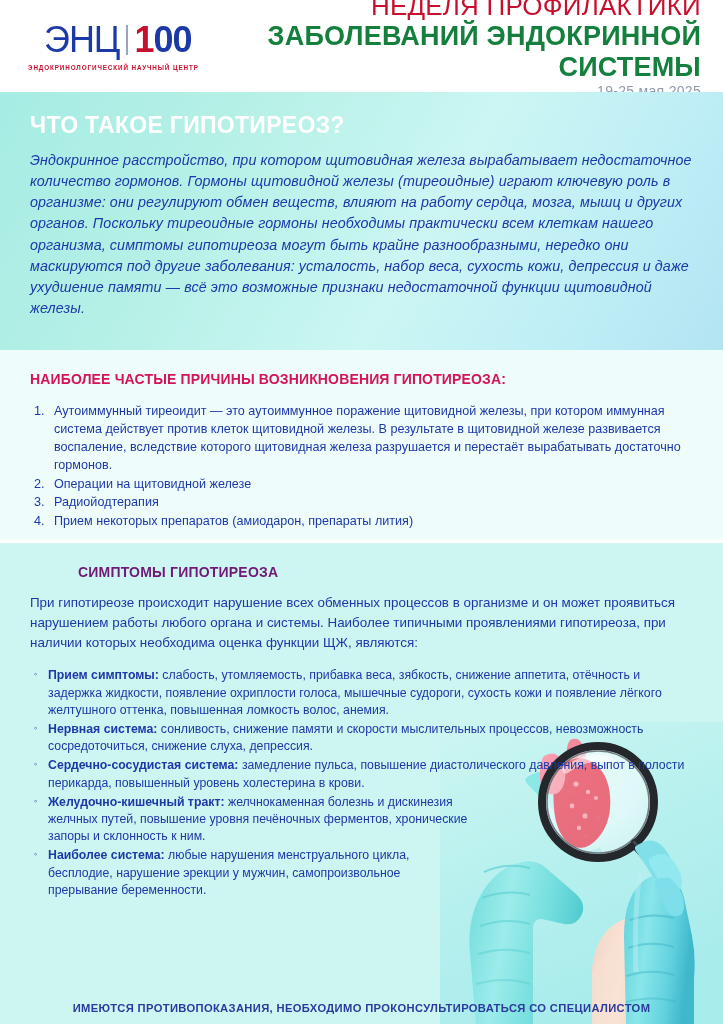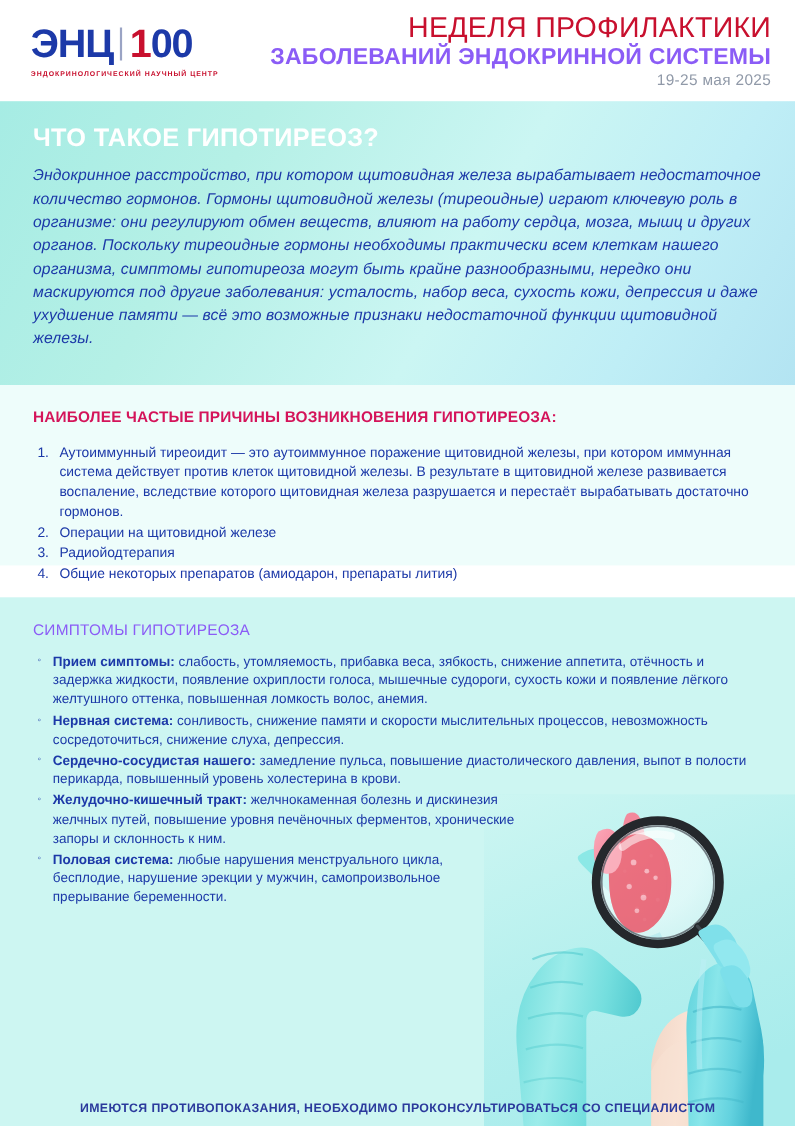--- a/index.html
+++ b/index.html
@@ -19,44 +19,45 @@
   
   .header {
     position:absolute; left:0; top:0; width:723px; height:92px;
     background:#ffffff;
     display:flex; align-items:center; justify-content:space-between;
     padding:0 22px 0 28px;
   }
   .logo { display:flex; flex-direction:column; align-items:flex-start; }
   .logo-row { display:flex; align-items:center; }
   .logo-enc {
-    font-size:36px; font-weight:bold; letter-spacing:-1px;
+    font-size:36px; font-weight:normal; letter-spacing:-1px;
     color:#1c39a8; line-height:1;
     font-family:"Liberation Sans", sans-serif;
+    margin-left:16px;
   }
   .logo-sep {
     width:2px; height:30px; background:#9aa3c4; margin:0 7px 0 6px;
   }
   .logo-100 {
     font-size:36px; font-weight:bold; letter-spacing:-1px;
     color:#c8102e; line-height:1;
   }
   .logo-100 .zero2 { color:#1c39a8; }
   .logo-sub {
     font-size:6.3px; letter-spacing:0.9px; color:#c8102e;
     margin-top:6px; font-weight:bold; white-space:nowrap;
   }
   .hdr-right { text-align:right; line-height:1.12; }
   .hdr-l1 {
     font-size:26px; font-weight:normal; color:#c8102e;
     letter-spacing:0.2px;
     text-align:right;
   }
   .hdr-l2 {
-    font-size:21px; font-weight:bold; color:#8b5cf6;
+    font-size:27px; font-weight:bold; color:#15803d;
     letter-spacing:0.2px;
   }
   .hdr-l3 {
     font-size:14px; color:#9099a8; margin-top:2px; letter-spacing:0.3px;
   }
 
   
   .intro {
     position:absolute; left:0; top:92px; width:723px; height:258px;
     background:linear-gradient(120deg,#a6ece4 0%,#b5f0e6 28%,#cbf6f3 58%,#bfeef6 80%,#b3e4f2 100%);
@@ -70,21 +71,21 @@
   .intro-body {
     color:#1c39a8;
     font-size:14.3px;
     font-style:italic;
     line-height:1.48;
     letter-spacing:0.1px;
   }
 
   
   .causes {
-    position:absolute; left:0; top:350px; width:723px; height:164px;
+    position:absolute; left:0; top:350px; width:723px; height:190px;
     background:#eefdfb;
     padding:21px 28px 0 30px;
   }
   .causes-title {
     color:#d4145a; font-size:14px; font-weight:bold;
     letter-spacing:0.15px; margin-bottom:16px;
   }
   .causes-list { list-style:none; }
   .causes-list li {
     display:flex;
@@ -99,23 +100,23 @@
   .causes-txt { flex:1; }
 
   
   .symptoms {
     position:absolute; left:0; top:543px; width:723px; height:481px;
     background:#cdf6f2;
     padding:21px 28px 0 30px;
     overflow:hidden;
   }
   .sym-title {
-    color:#8b5cf6; font-size:14px; font-weight:normal;
+    color:#701a75; font-size:14px; font-weight:bold;
     letter-spacing:0.2px; margin-bottom:13px;
-    position:relative; z-index:3;
+    position:relative; z-index:3;margin-left:48px;
   }
   .sym-intro {
     color:#1c39a8; font-size:13.4px; line-height:1.5;
     margin-bottom:14px; position:relative; z-index:3;
   }
   .sym-list { list-style:none; position:relative; z-index:3; }
   .sym-list li {
     display:flex; margin-bottom:2px;
     color:#1c39a8; font-size:12.3px; line-height:1.40;
   }
@@ -184,48 +185,49 @@
       <li>
         <span class="causes-num">2.</span>
         <span class="causes-txt">Операции на щитовидной железе</span>
       </li>
       <li>
         <span class="causes-num">3.</span>
         <span class="causes-txt">Радиойодтерапия</span>
       </li>
       <li>
         <span class="causes-num">4.</span>
-        <span class="causes-txt">Общие некоторых препаратов (амиодарон, препараты лития)</span>
+        <span class="causes-txt">Прием некоторых препаратов (амиодарон, препараты лития)</span>
       </li>
     </ol>
   </div>
 
   <div class="symptoms">
     <div class="sym-title">СИМПТОМЫ ГИПОТИРЕОЗА</div>
+    <div class="sym-intro">При гипотиреозе происходит нарушение всех обменных процессов в организме и он может проявиться нарушением работы любого органа и системы. Наиболее типичными проявлениями гипотиреоза, при наличии которых необходима оценка функции ЩЖ, являются:</div>
 
     <ul class="sym-list">
       <li>
         <span class="sym-bullet">◦</span>
         <span class="sym-text"><b>Прием симптомы:</b><span> слабость, утомляемость, прибавка веса, зябкость, снижение аппетита, отёчность и задержка жидкости, появление охриплости голоса, мышечные судороги, сухость кожи и появление лёгкого желтушного оттенка, повышенная ломкость волос, анемия.</span></span>
       </li>
       <li>
         <span class="sym-bullet">◦</span>
         <span class="sym-text"><b>Нервная система:</b><span> сонливость, снижение памяти и скорости мыслительных процессов, невозможность сосредоточиться, снижение слуха, депрессия.</span></span>
       </li>
       <li>
         <span class="sym-bullet">◦</span>
-        <span class="sym-text"><b>Сердечно-сосудистая нашего:</b><span> замедление пульса, повышение диастолического давления, выпот в полости перикарда, повышенный уровень холестерина в крови.</span></span>
+        <span class="sym-text"><b>Сердечно-сосудистая система:</b><span> замедление пульса, повышение диастолического давления, выпот в полости перикарда, повышенный уровень холестерина в крови.</span></span>
       </li>
       <li>
         <span class="sym-bullet">◦</span>
         <span class="sym-text" style="max-width:430px"><b>Желудочно-кишечный тракт:</b><span> желчнокаменная болезнь и дискинезия желчных путей, повышение уровня печёночных ферментов, хронические запоры и склонность к ним.</span></span>
       </li>
       <li>
         <span class="sym-bullet">◦</span>
-        <span class="sym-text" style="max-width:400px"><b>Половая система:</b><span> любые нарушения менструального цикла, бесплодие, нарушение эрекции у мужчин, самопроизвольное прерывание беременности.</span></span>
+        <span class="sym-text" style="max-width:400px"><b>Наиболее система:</b><span> любые нарушения менструального цикла, бесплодие, нарушение эрекции у мужчин, самопроизвольное прерывание беременности.</span></span>
       </li>
     </ul>
   </div>
 
   <div class="photo">
     <svg width="283" height="302" viewBox="0 0 283 302">
       <defs>
         <linearGradient id="bgG" x1="0" y1="0" x2="0.4" y2="1">
           <stop offset="0%" stop-color="#cdf6f2"></stop>
           <stop offset="55%" stop-color="#b6f0ee"></stop>

